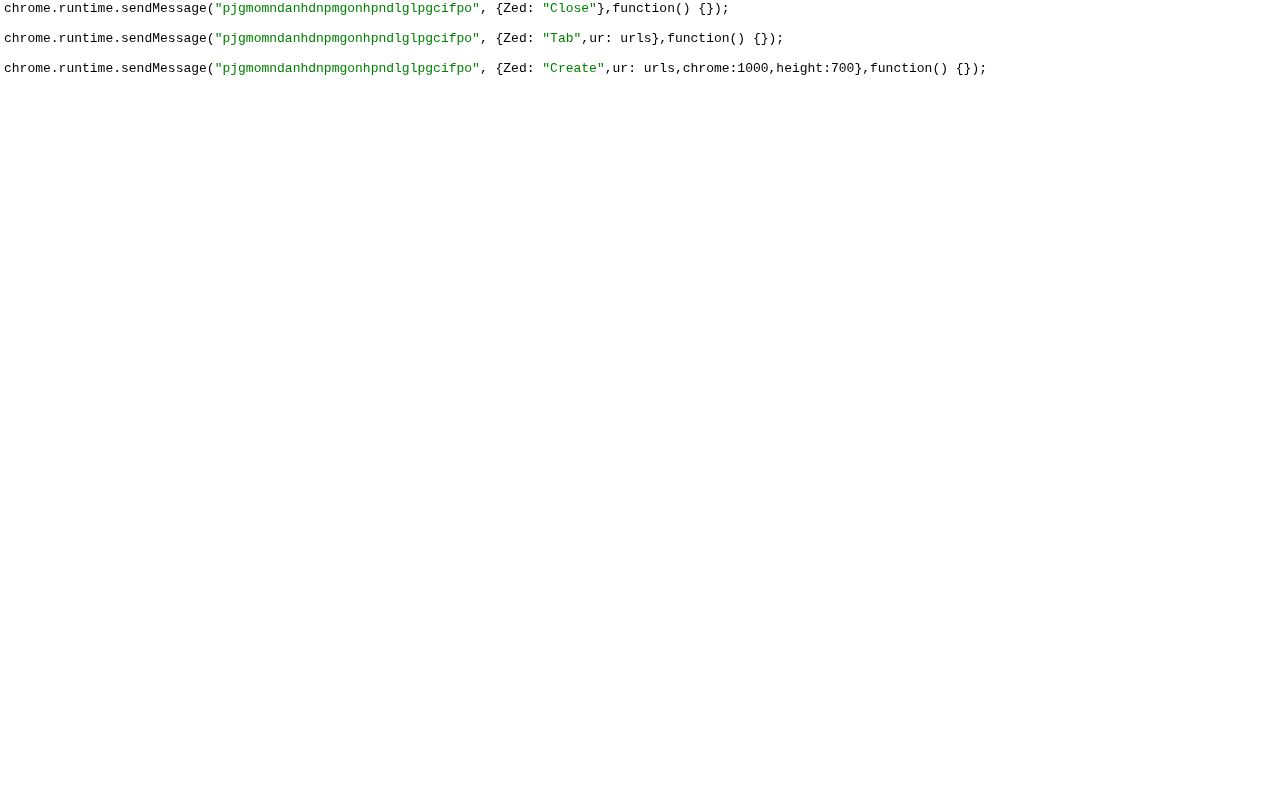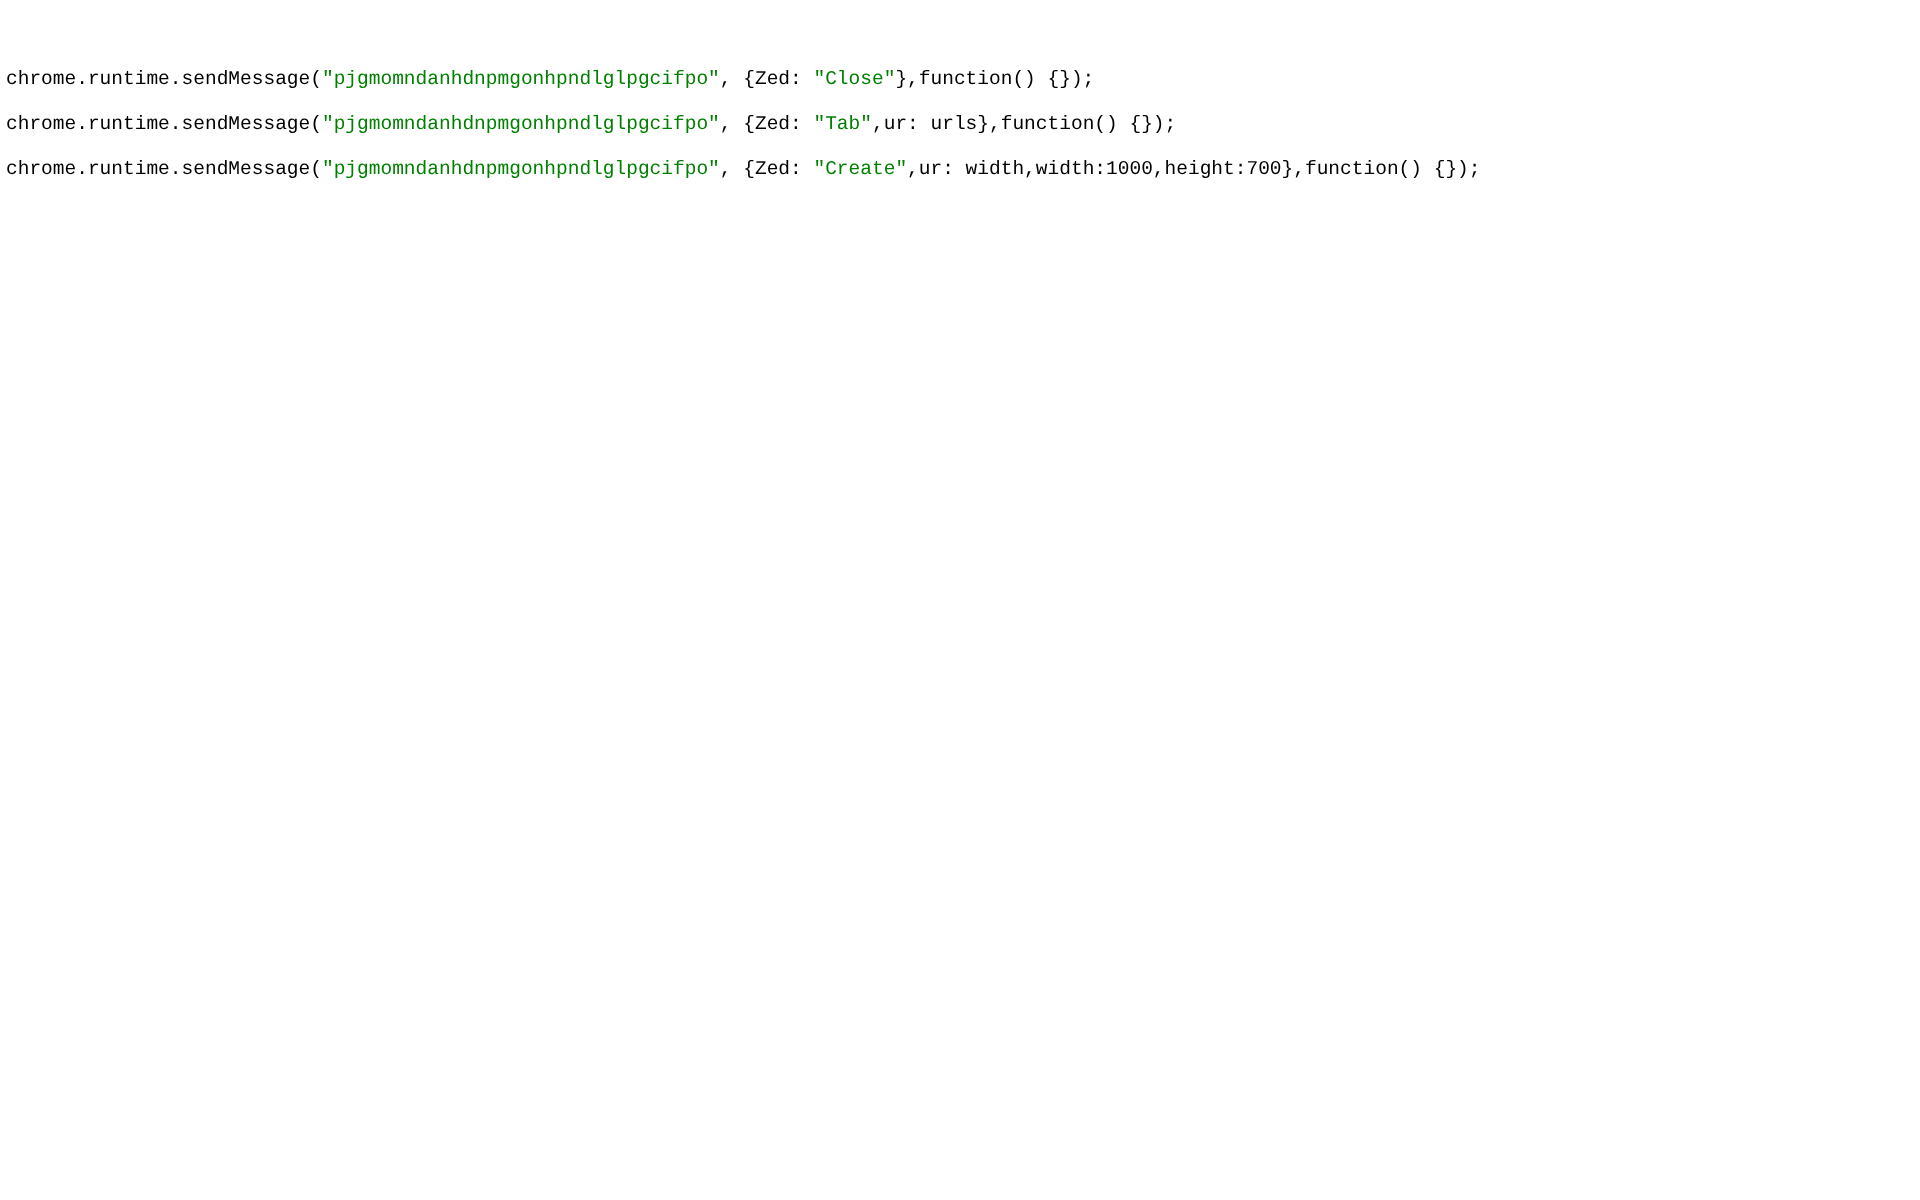--- a/index.html
+++ b/index.html
@@ -9,21 +9,20 @@
     font-family: Consolas, "Courier New", monospace;
     font-size: 13px;
     line-height: 1.4;
     color: #000000;
     width: 1280px;
     height: 800px;
     overflow: hidden;
   }
   .code-area {
     padding: 0 4px;
-    margin-top: 44px;
   }
   .code-line {
     white-space: pre;
     margin: 0;
     padding: 0;
     height: 30px;
     display: flex;
     align-items: flex-start;
   }
   .tok-plain { color: #000000; }
@@ -33,15 +32,15 @@
 <body>
 
 <div class="code-area">
   <div class="code-line">
     <span class="tok-plain">chrome.runtime.sendMessage(</span><span class="tok-string">"pjgmomndanhdnpmgonhpndlglpgcifpo"</span><span class="tok-plain">, {Zed: </span><span class="tok-string">"Close"</span><span class="tok-plain">},function() {});</span>
   </div>
   <div class="code-line">
     <span class="tok-plain">chrome.runtime.sendMessage(</span><span class="tok-string">"pjgmomndanhdnpmgonhpndlglpgcifpo"</span><span class="tok-plain">, {Zed: </span><span class="tok-string">"Tab"</span><span class="tok-plain">,ur: urls},function() {});</span>
   </div>
   <div class="code-line">
-    <span class="tok-plain">chrome.runtime.sendMessage(</span><span class="tok-string">"pjgmomndanhdnpmgonhpndlglpgcifpo"</span><span class="tok-plain">, {Zed: </span><span class="tok-string">"Create"</span><span class="tok-plain">,ur: width,width:1000,height:700},function() {});</span>
+    <span class="tok-plain">chrome.runtime.sendMessage(</span><span class="tok-string">"pjgmomndanhdnpmgonhpndlglpgcifpo"</span><span class="tok-plain">, {Zed: </span><span class="tok-string">"Create"</span><span class="tok-plain">,ur: urls,chrome:1000,height:700},function() {});</span>
   </div>
 </div>
 
 </body></html>

